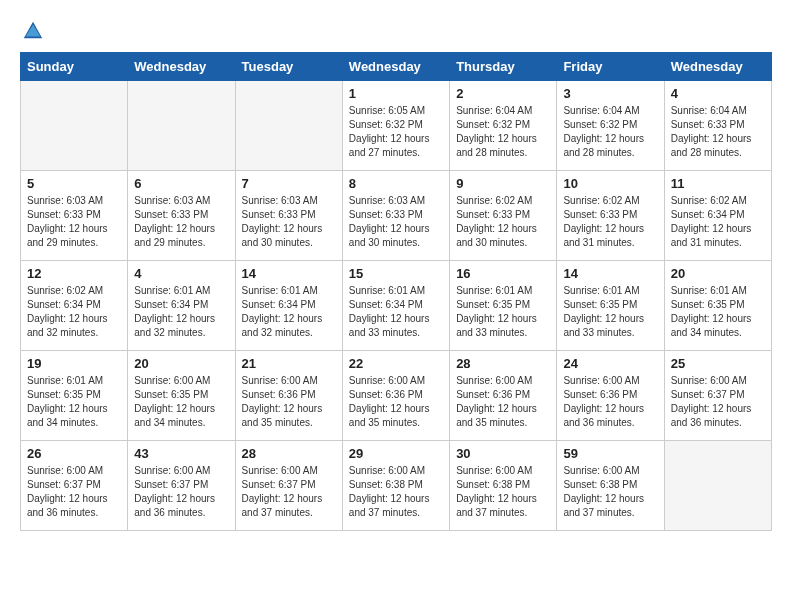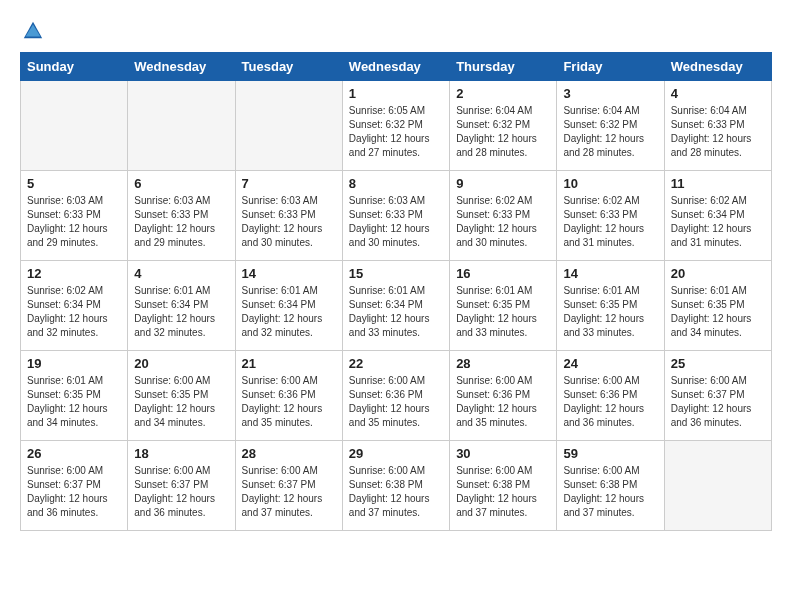--- a/index.html
+++ b/index.html
@@ -234,21 +234,21 @@
           <div class="day-number">25</div>
           <div class="day-info">Sunrise: 6:00 AM<br>Sunset: 6:37 PM<br>Daylight: 12 hours<br>and 36 minutes.</div>
         </td>
       </tr>
       <tr>
         <td>
           <div class="day-number">26</div>
           <div class="day-info">Sunrise: 6:00 AM<br>Sunset: 6:37 PM<br>Daylight: 12 hours<br>and 36 minutes.</div>
         </td>
         <td>
-          <div class="day-number">18</div>
+          <div class="day-number">43</div>
           <div class="day-info">Sunrise: 6:00 AM<br>Sunset: 6:37 PM<br>Daylight: 12 hours<br>and 36 minutes.</div>
         </td>
         <td>
           <div class="day-number">28</div>
           <div class="day-info">Sunrise: 6:00 AM<br>Sunset: 6:37 PM<br>Daylight: 12 hours<br>and 37 minutes.</div>
         </td>
         <td>
           <div class="day-number">29</div>
           <div class="day-info">Sunrise: 6:00 AM<br>Sunset: 6:38 PM<br>Daylight: 12 hours<br>and 37 minutes.</div>
         </td>

